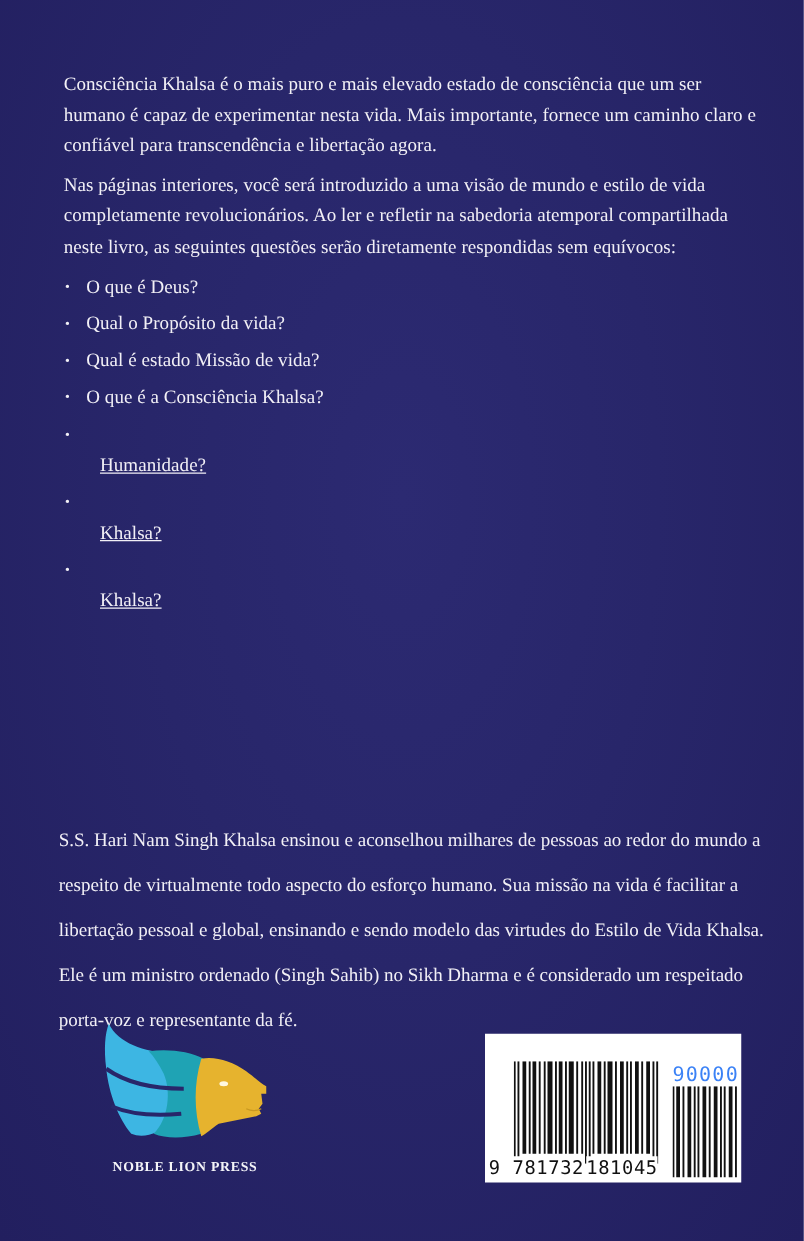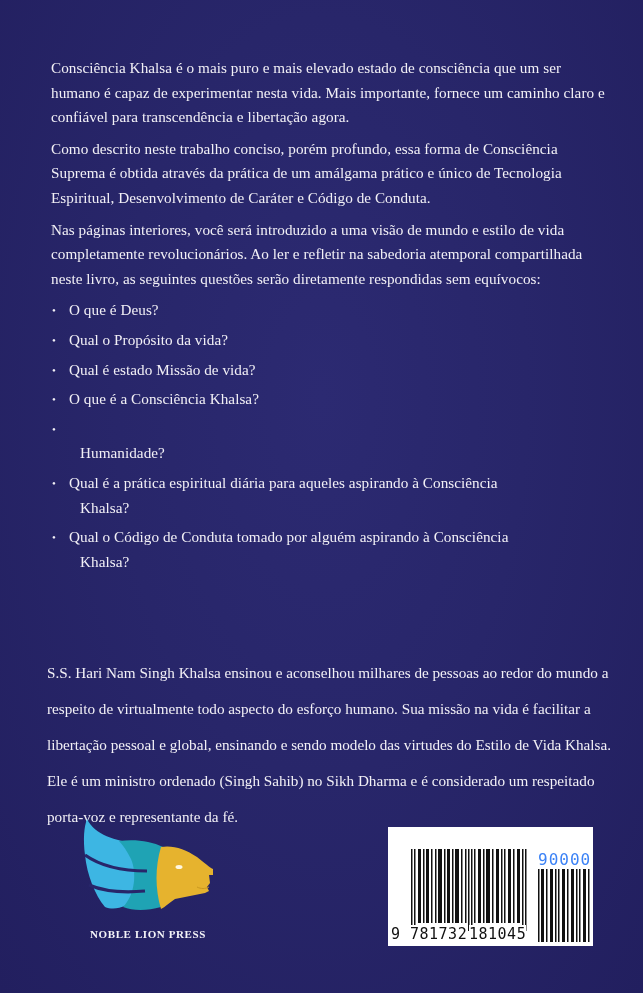--- a/index.html
+++ b/index.html
@@ -42,20 +42,21 @@
       left: 1px;
       top: 0;
       font-size: 11px;
     }
     .questions li .q-text {
       display: block;
       text-indent: 0;
     }
     .questions li .q-text .cont {
       padding-left: 11px;
+      text-decoration: underline;
     }
     .author-block {
       position: absolute;
       left: 47px;
       top: 640px;
       width: 570px;
       font-size: 15.2px;
       line-height: 36px;
     }
     .logo {
@@ -132,21 +133,20 @@
     .ean-g1 { position: absolute; left: 19px; top: 0; letter-spacing: 0.5px; }
     .ean-g2 { position: absolute; left: 78px; top: 0; letter-spacing: 0.5px; }
   </style>
 </head>
 <body>
 
 <div class="cover">
 
   <div class="text-block">
     <p class="para">Consciência Khalsa é o mais puro e mais elevado estado de consciência que um ser humano é capaz de experimentar nesta vida. Mais importante, fornece um caminho claro e confiável para transcendência e libertação agora.</p>
-    <p class="para">Como descrito neste trabalho conciso, porém profundo, essa forma de Consciência Suprema é obtida através da prática de um amálgama prático e único de Tecnologia Espiritual, Desenvolvimento de Caráter e Código de Conduta.</p>
     <p class="para">Nas páginas interiores, você será introduzido a uma visão de mundo e estilo de vida completamente revolucionários. Ao ler e refletir na sabedoria atemporal compartilhada neste livro, as seguintes questões serão diretamente respondidas sem equívocos:</p>
 
     <ul class="questions">
       <li>
         <span class="bullet">•</span>
         <span class="q-text">O que é Deus?</span>
       </li>
       <li>
         <span class="bullet">•</span>
         <span class="q-text">Qual o Propósito da vida?</span>
@@ -162,28 +162,28 @@
       <li>
         <span class="bullet">•</span>
         <span class="q-text">
           <br>
           <span class="cont">Humanidade?</span>
         </span>
       </li>
       <li>
         <span class="bullet">•</span>
         <span class="q-text">
-          <span>Qual é a prática espiritual diária para aqueles aspirando à Consciência</span><br>
+          <br>
           <span class="cont">Khalsa?</span>
         </span>
       </li>
       <li>
         <span class="bullet">•</span>
         <span class="q-text">
-          <span>Qual o Código de Conduta tomado por alguém aspirando à Consciência</span><br>
+          <br>
           <span class="cont">Khalsa?</span>
         </span>
       </li>
     </ul>
   </div>
 
   <p class="author-block">S.S. Hari Nam Singh Khalsa ensinou e aconselhou milhares de pessoas ao redor do mundo a respeito de virtualmente todo aspecto do esforço humano. Sua missão na vida é facilitar a libertação pessoal e global, ensinando e sendo modelo das virtudes do Estilo de Vida Khalsa. Ele é um ministro ordenado (Singh Sahib) no Sikh Dharma e é considerado um  respeitado porta-voz e representante da fé.</p>
 
   <div class="logo">
     <svg width="150" height="100" viewBox="0 0 150 100">

